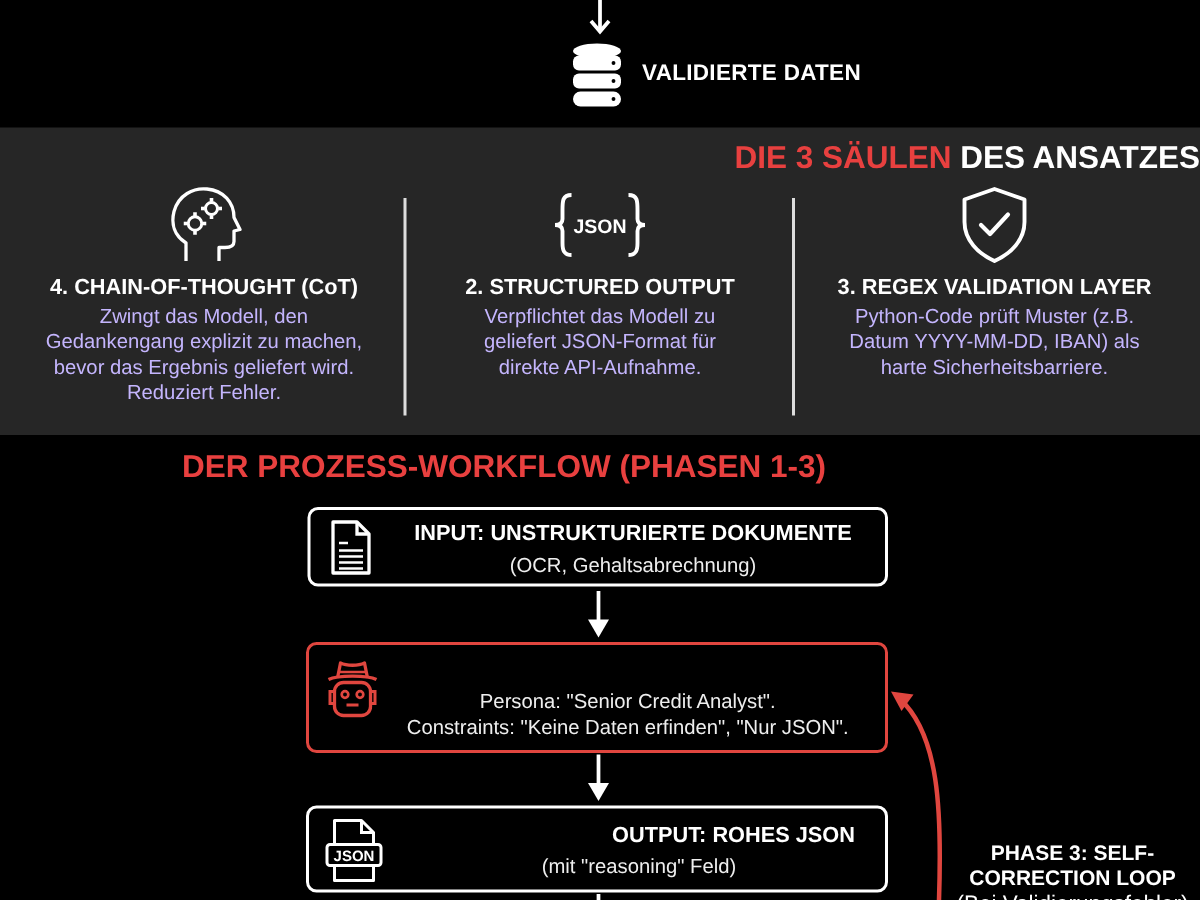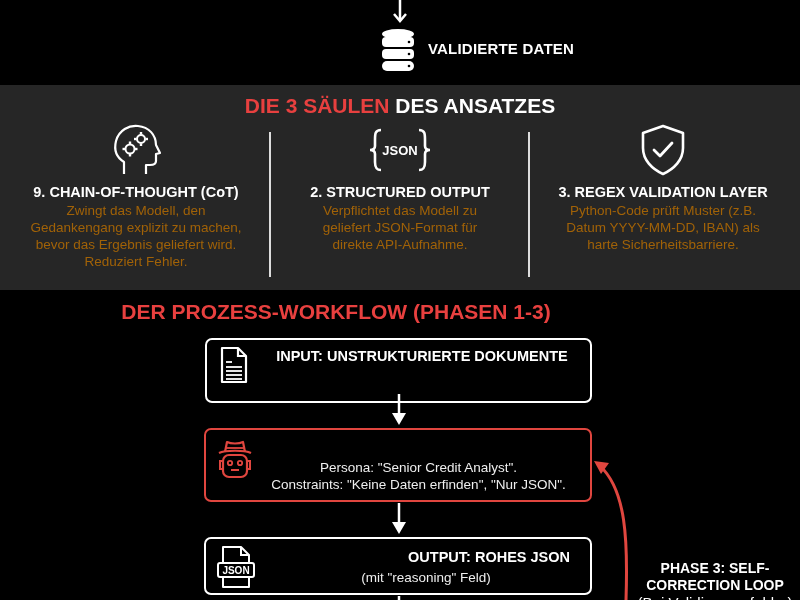--- a/index.html
+++ b/index.html
@@ -7,38 +7,38 @@
   body { position: relative; font-family: "Liberation Sans", "DejaVu Sans", sans-serif; color: #fff; }
   .abs { position: absolute; }
 
   
   #top-arrow { left: 392px; top: 0; width: 16px; height: 24px; }
   #db-icon { left: 380px; top: 28px; width: 36px; height: 44px; }
   #validated-label { left: 428px; top: 40px; font-size: 15px; font-weight: bold; letter-spacing: 0.2px; }
 
   
   #pillars { left: 0; top: 85px; width: 800px; height: 205px; background: #262626; }
-  #pillars-title { left: 0; top: 94px; width: 800px; text-align: center; font-size: 21px; font-weight: bold; }
+  #pillars-title { left: 0; top: 94px; width: 800px; text-align: right; font-size: 21px; font-weight: bold; }
   #pillars-title .red { color: #e8403f; }
   .divider { width: 2px; background: #ddd; top: 132px; height: 145px; }
   .pillar { top: 122px; text-align: center; }
   .pillar .icon { margin: 0 auto; display: block; }
   .pillar h3 { font-size: 14.5px; font-weight: bold; margin-top: 6px; white-space: nowrap; }
-  .pillar p { font-size: 13.5px; line-height: 17px; color: #a16207; margin-top: 2px; }
+  .pillar p { font-size: 13.5px; line-height: 17px; color: #c4b5fd; margin-top: 2px; }
   #pillar-1 { left: 5px; width: 262px; }
   #pillar-2 { left: 275px; width: 250px; }
   #pillar-3 { left: 532px; width: 262px; }
 
   
   #workflow-title { left: 0; top: 300px; width: 672px; text-align: center; font-size: 21px; font-weight: bold; color: #e8403f; }
   .box { border: 2.5px solid #fff; border-radius: 7px; }
   .box.red { border-color: #e0463f; }
   .box .title { font-size: 14.5px; font-weight: bold; }
   .box .sub { font-size: 13.5px; line-height: 17px; color: #eee; }
-  #box-input { left: 205px; top: 338px; width: 387px; height: 65px; }
+  #box-input { left: 205px; top: 338px; width: 387px; height: 53px; }
   #box-phase1 { left: 204px; top: 428px; width: 388px; height: 74px; }
   #box-output { left: 204px; top: 537px; width: 388px; height: 58px; }
 
   #loop-label { left: 630px; top: 540px; width: 170px; text-align: center; }
   #loop-label .title { font-size: 14px; font-weight: bold; line-height: 17px; margin-top: 20px; }
   #loop-label .sub { font-size: 15px; color: #ffffff; line-height: 17px; }
 </style>
 </head>
 <body>
 
@@ -76,21 +76,21 @@
       <line x1="20" y1="19.5" x2="20" y2="22"></line>
         <line x1="20" y1="32" x2="20" y2="34.5"></line>
       <line x1="12.5" y1="27" x2="15" y2="27"></line>
         <line x1="25" y1="27" x2="27.5" y2="27"></line>
       <line x1="31" y1="10" x2="31" y2="12.5"></line>
         <line x1="31" y1="21.5" x2="31" y2="24"></line>
       <line x1="24" y1="17" x2="26.5" y2="17"></line>
         <line x1="35.5" y1="17" x2="38" y2="17"></line>
     </g>
   </svg>
-  <h3>9. CHAIN-OF-THOUGHT (CoT)</h3>
+  <h3>4. CHAIN-OF-THOUGHT (CoT)</h3>
   <p>
     <span>Zwingt das Modell, den</span><br>
     <span>Gedankengang explizit zu machen,</span><br>
     <span>bevor das Ergebnis geliefert wird.</span><br>
     <span>Reduziert Fehler.</span>
   </p>
 </div>
 
 <div class="abs pillar" id="pillar-2">
   <svg class="icon" width="70" height="56" viewBox="0 0 70 56">
@@ -144,20 +144,21 @@
     <path d="M19 2 V10 H27" fill="none" stroke="#fff" stroke-width="2.2"></path>
     <g stroke="#fff" stroke-width="1.8">
       <line x1="7" y1="16" x2="13" y2="16"></line>
       <line x1="7" y1="21" x2="23" y2="21"></line>
       <line x1="7" y1="25" x2="23" y2="25"></line>
       <line x1="7" y1="29" x2="23" y2="29"></line>
       <line x1="7" y1="33" x2="23" y2="33"></line>
     </g>
   </svg>
   <div class="abs title" style="left:50px;top:8px;width:330px;text-align:center">INPUT: UNSTRUKTURIERTE DOKUMENTE</div>
+  <div class="abs sub" style="left:50px;top:28px;width:330px;text-align:center">(OCR, Gehaltsabrechnung)</div>
 </div>
 
 <div class="abs box red" id="box-phase1">
   <svg class="abs" style="left:9px;top:8px" width="40" height="44" viewBox="0 0 40 44">
     <path d="M4 15 C10 12 30 12 36 15" fill="none" stroke="#e0463f" stroke-width="2.2"></path>
     <path d="M10 14 L12 4 C16 6 24 6 28 4 L30 14" fill="none" stroke="#e0463f" stroke-width="2.2" stroke-linejoin="round"></path>
     <line x1="11" y1="10" x2="29" y2="10" stroke="#e0463f" stroke-width="1.8"></line>
     <rect x="8" y="17" width="24" height="22" rx="6" fill="none" stroke="#e0463f" stroke-width="2.2"></rect>
     <path d="M8 23 H5 V31 H8 M32 23 H35 V31 H32" fill="none" stroke="#e0463f" stroke-width="2"></path>
     <circle cx="15" cy="25" r="2.2" fill="none" stroke="#e0463f" stroke-width="1.8"></circle>

